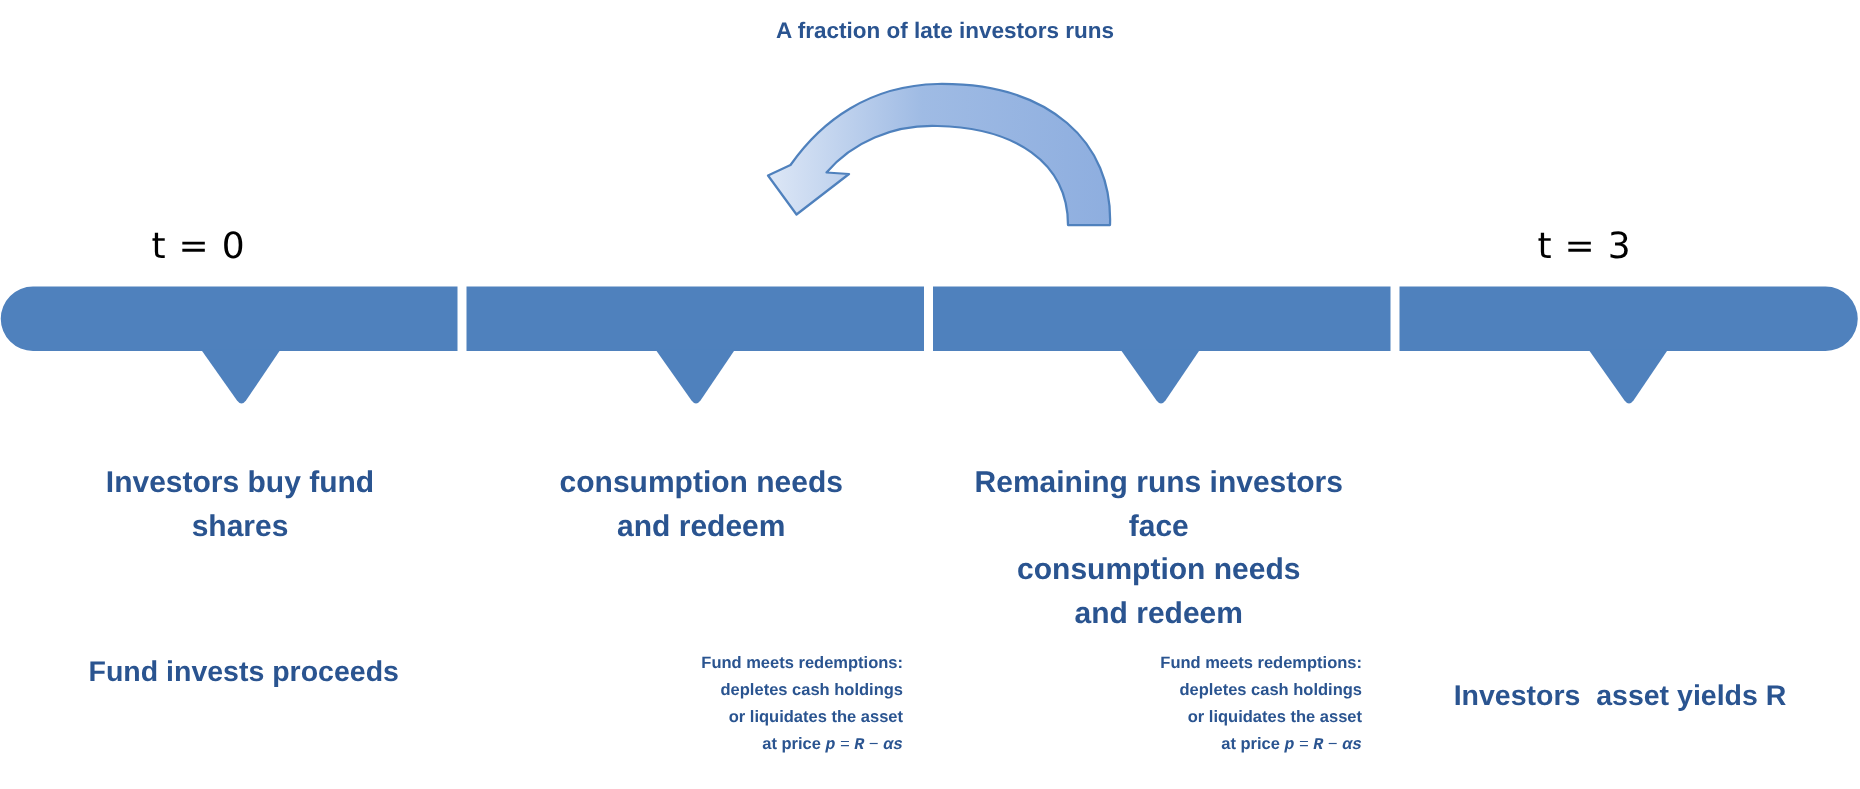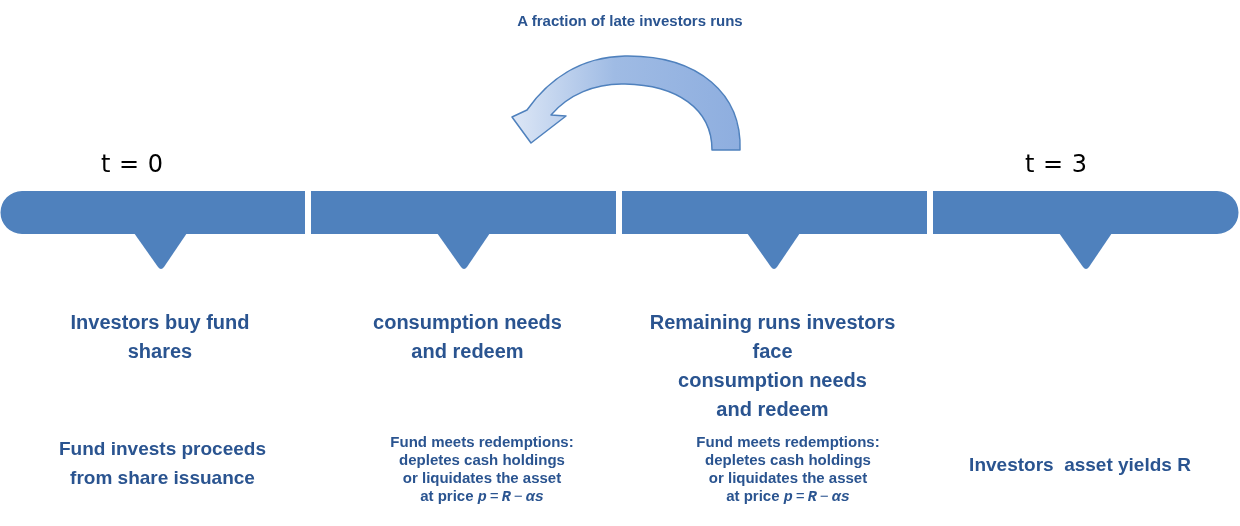--- a/index.html
+++ b/index.html
@@ -6,21 +6,21 @@
   body { width: 1240px; height: 526px; position: relative; overflow: hidden;
          font-family: "Liberation Sans", sans-serif; }
   #diagram { position: absolute; left: 0; top: 0; width: 1240px; height: 526px; }
   .abs { position: absolute; }
   .blue-text { color: #2a5490; font-weight: bold; font-family: "Liberation Sans", sans-serif; }
   .title { top: 12px; left: 440px; width: 380px; text-align: center; font-size: 15px; }
   .tlabel { top: 150px; width: 120px; text-align: left; font-size: 24px; color: #000;
             font-family: "DejaVu Sans", sans-serif; font-weight: normal; letter-spacing: 0.5px; }
   .event { font-size: 20px; text-align: center; line-height: 29px; }
   .action { font-size: 19px; text-align: center; line-height: 29px; }
-  .action-left { font-size: 15px; text-align: center; line-height: 18px; }
+  .action-left { font-size: 11px; text-align: right; line-height: 18px; }
   .math { font-family: Liberation Mono, monospace; font-style: italic; font-weight: bold; }
   .math .op { font-style: normal; font-weight: normal; padding: 0 3px; }
 </style>
 </head>
 <body>
 
 <div id="diagram">
 
   <div class="abs blue-text title">A fraction of late investors runs</div>
 
@@ -52,21 +52,20 @@
 
   <div class="abs tlabel" style="left:101px">t = 0</div>
   <div class="abs tlabel" style="left:1025px">t = 3</div>
 
   <div class="abs blue-text event" style="left:40px;top:308px;width:240px">
     <div>Investors buy fund</div>
     <div>shares</div>
   </div>
   <div class="abs blue-text action" style="left:30px;top:434px;width:265px">
     <div>Fund invests proceeds</div>
-    <div>from share issuance</div>
   </div>
 
   <div class="abs blue-text event" style="left:340px;top:308px;width:255px">
     <div>consumption needs</div>
     <div>and redeem</div>
   </div>
   <div class="abs blue-text action-left" style="left:362px;top:433px;width:240px">
     <div>Fund meets redemptions:</div>
     <div>depletes cash holdings</div>
     <div>or liquidates the asset</div>

